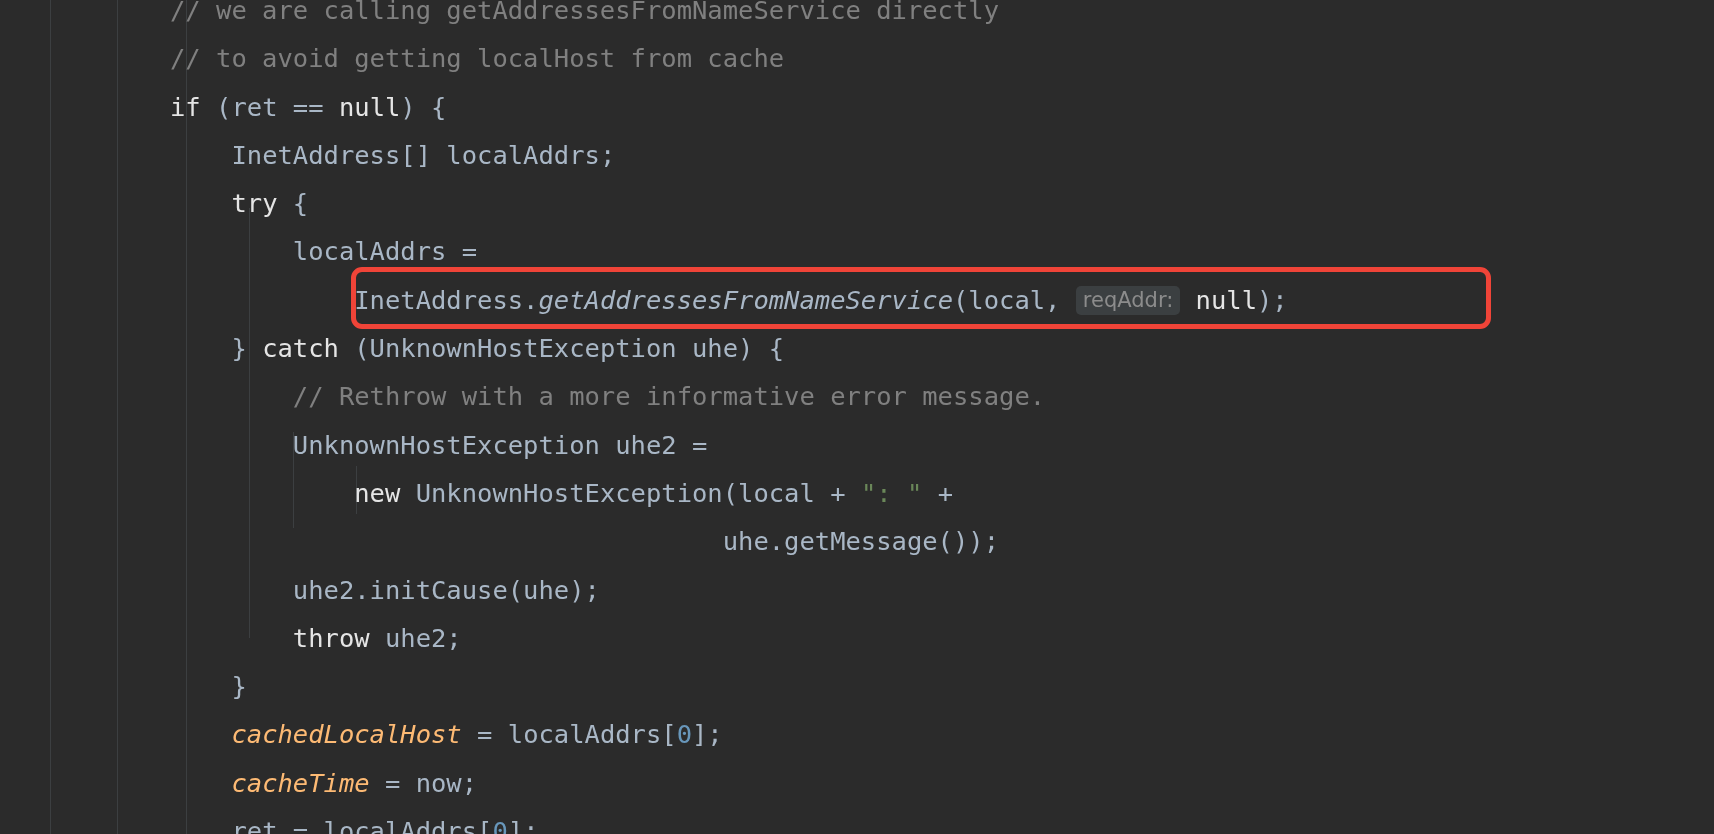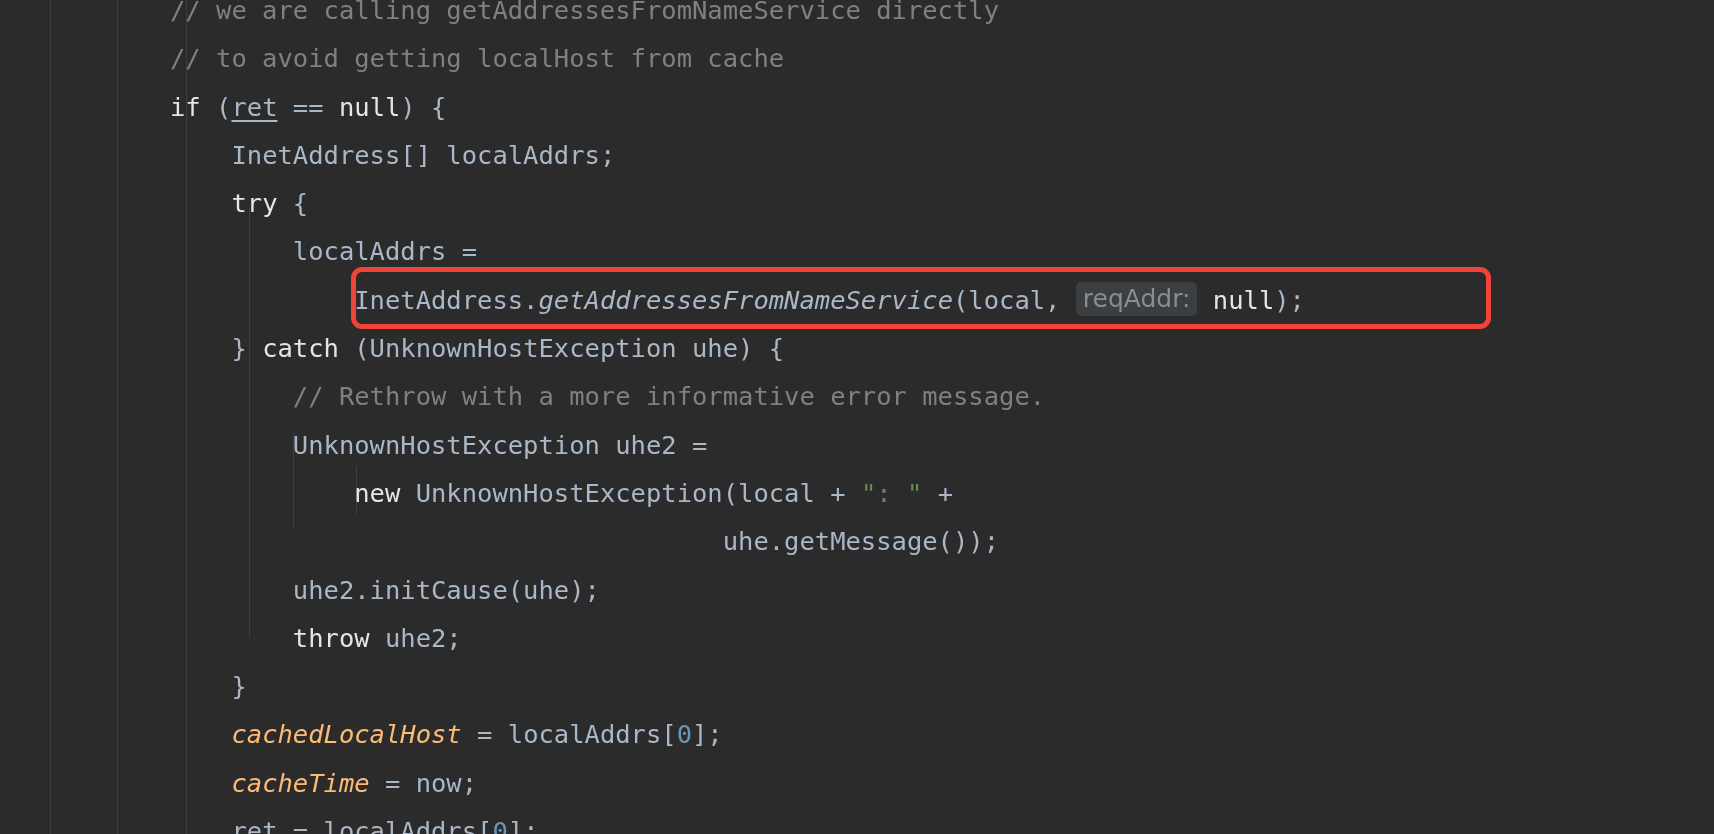--- a/index.html
+++ b/index.html
@@ -60,29 +60,29 @@
   }
 
   
   .cmt   { color: #808080; }
   .kw    { color: #e5e5e5; }
   .txt   { color: #a9b7c6; }
   .str   { color: #6a8759; }
   .num   { color: #6897bb; }
   .fld   { color: #fdba74; font-style: italic; }
   .mtd   { color: #a9b7c6; font-style: italic; margin-top: 44px; }
-  .uline { text-decoration: underline; text-underline-offset: 4px; }
+  .uline { text-underline-offset: 4px; }
 
   
   .hint {
     background: #3b3f41;
     color: #8c8c8c;
     border-radius: 5px;
     padding: 2px 7px 3px 7px;
-    font-size: 25px;
+    font-size: 21px;
     font-family: "DejaVu Sans", "Liberation Sans", sans-serif;
     position: relative;
     top: -2px;
   }
 
   
   #highlight-box {
     position: absolute;
     left: 351px;
     top: 267px;

